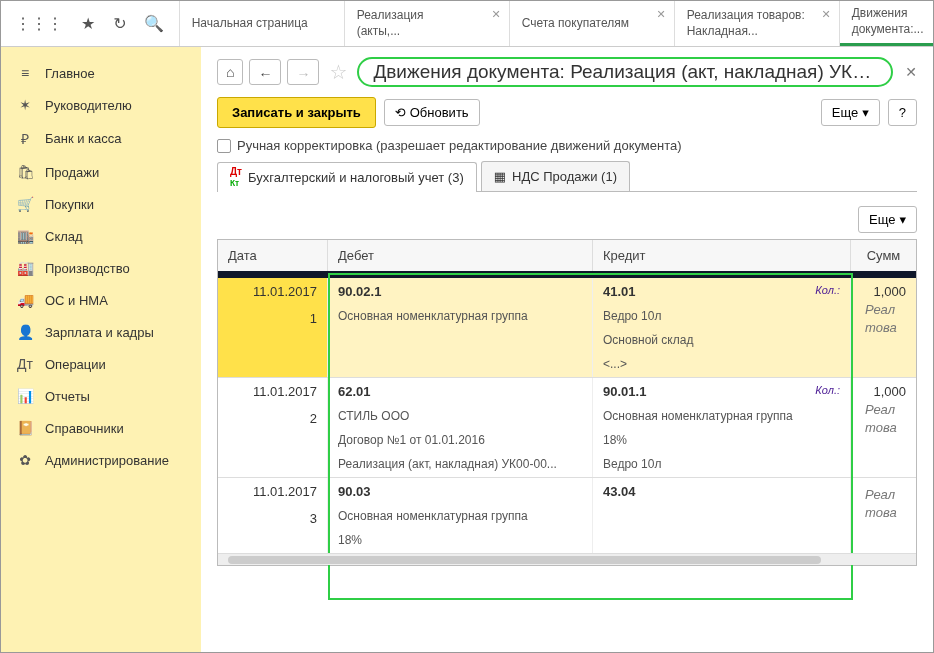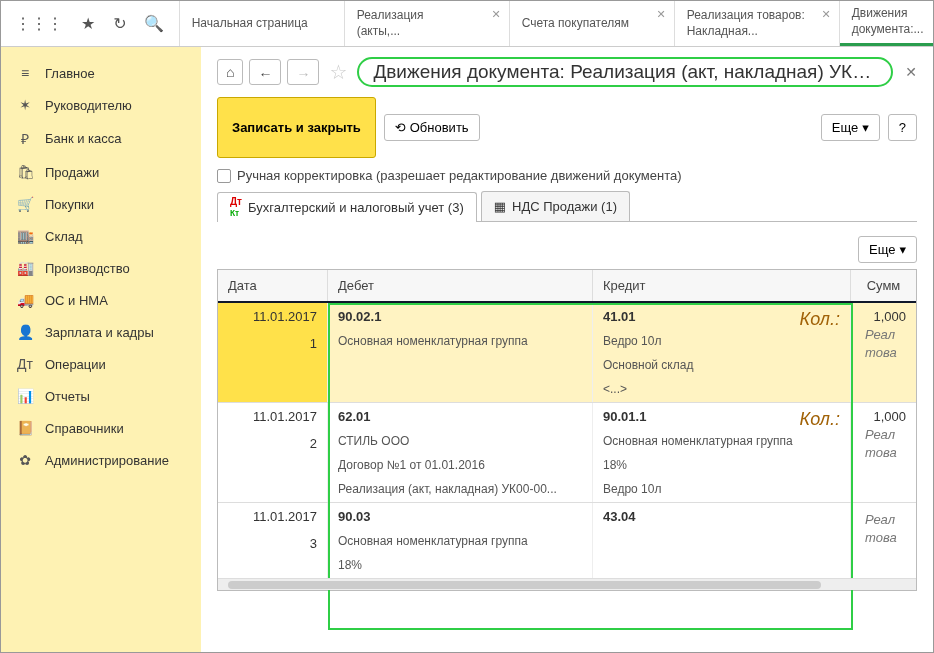--- a/index.html
+++ b/index.html
@@ -24,53 +24,53 @@
 
 
 .hdr-row { display: flex; align-items: center; gap: 6px; margin-bottom: 10px; }
 .btn-nav { border: 1px solid #bbb; background: #fff; border-radius: 3px; padding: 4px 8px; font-size: 14px; color: #444; }
 .star { color: #ccc; font-size: 20px; margin: 0 4px; }
 .page-title-wrap { flex: 1; border: 2px solid #2fce46; border-radius: 18px; padding: 2px 14px; font-size: 19px; font-weight: normal; color: #333; white-space: nowrap; overflow: hidden; text-overflow: ellipsis; }
 .close-page { color: #777; font-size: 14px; margin-left: 6px; }
 
 
 .actions-row { display: flex; align-items: center; gap: 8px; margin-bottom: 10px; }
-.btn-yellow { background: #ffe14a; border: 1px solid #c9a800; border-radius: 3px; padding: 22px 14px; font-weight: bold; font-size: 13px; }
+.btn-yellow { background: #ffe14a; border: 1px solid #c9a800; border-radius: 3px; padding: 7px 14px; font-weight: bold; font-size: 13px; }
 .btn-white { background: #fff; border: 1px solid #bbb; border-radius: 3px; padding: 5px 10px; font-size: 13px; display: inline-flex; align-items: center; gap: 4px; }
 .spacer { flex: 1; }
 
 
 .manual-row { display: flex; align-items: center; gap: 6px; margin-bottom: 8px; font-size: 13px; color: #444; }
 .chk { width: 14px; height: 14px; border: 1px solid #999; border-radius: 2px; background: #fff; }
 
 
 .inner-tabs { display: flex; border-bottom: 1px solid #bbb; margin-bottom: 14px; }
 .inner-tab { border: 1px solid #bbb; border-bottom: none; background: #f5f5f5; padding: 5px 12px; font-size: 13px; border-radius: 3px 3px 0 0; margin-right: 4px; display: flex; align-items: center; gap: 6px; }
 .inner-tab.active { background: #fff; position: relative; top: 1px; }
 .dtk { color: #d00; font-weight: bold; font-size: 10px; line-height: 0.8; }
 .dtk sub { color: #0a0; }
 
 
 .grid-toolbar { display: flex; justify-content: flex-end; margin-bottom: 6px; }
 .grid-box { border: 1px solid #bbb; position: relative; }
-.grid-header { display: flex; background: #f7f7f7; border-bottom: 2px solid #0f172a; font-size: 13px; color: #444; }
+.grid-header { display: flex; background: #f7f7f7; border-bottom: 7px solid #0f172a; font-size: 13px; color: #444; }
 .col-date { width: 110px; padding: 8px 10px; border-right: 1px solid #ddd; }
 .col-debit { width: 265px; padding: 8px 10px; border-right: 1px solid #ddd; font-weight: normal; }
 .col-credit { width: 258px; padding: 8px 10px; border-right: 1px solid #ddd; }
 .col-sum { flex: 1; padding: 8px 10px; text-align: right; }
 
 .grid-body { max-height: 340px; overflow-y: auto; overflow-x: hidden; }
 .entry { border-bottom: 1px solid #ddd; display: flex; font-size: 13px; }
 .entry:last-child { border-bottom: none; }
 .e-date { width: 110px; padding: 6px 10px; border-right: 1px solid #eee; text-align: right; display: flex; flex-direction: column; gap: 12px; }
 .e-debit { width: 265px; padding: 6px 10px; border-right: 1px solid #eee; display: flex; flex-direction: column; gap: 10px;}
 .e-credit { width: 258px; padding: 6px 10px; border-right: 1px solid #eee; display: flex; flex-direction: column; gap: 10px; position: relative; }
 .e-sum { flex: 1; padding: 6px 10px; text-align: right; display: flex; flex-direction: column; gap: 3px; }
 .acct { font-weight: bold; color: #333; }
-.kol { position: absolute; right: 10px; top: 6px; font-style: italic; color: #a16207; font-size: 18px; }
+.kol { position: absolute; right: 10px; top: 6px; font-style: italic; color: #4c1d95; font-size: 11px; }
 .entry.hl { background: #fff3c2; }
 .entry.hl .e-date { background: #ffe14a; }
 .subline { color: #555; font-size: 12px; }
 .sum-sub { font-style: italic; color: #777; text-align: left; padding-left: 4px; }
 
 
 .green-box { position: absolute; border: 2px solid #2fce46; pointer-events: none; }
 .scroll-hint { height: 12px; background: #eee; border-top: 1px solid #ddd; position: relative; }
 .scroll-thumb { position: absolute; left: 10px; width: 85%; height: 8px; top: 2px; background: #ccc; border-radius: 4px; }
 </style>

